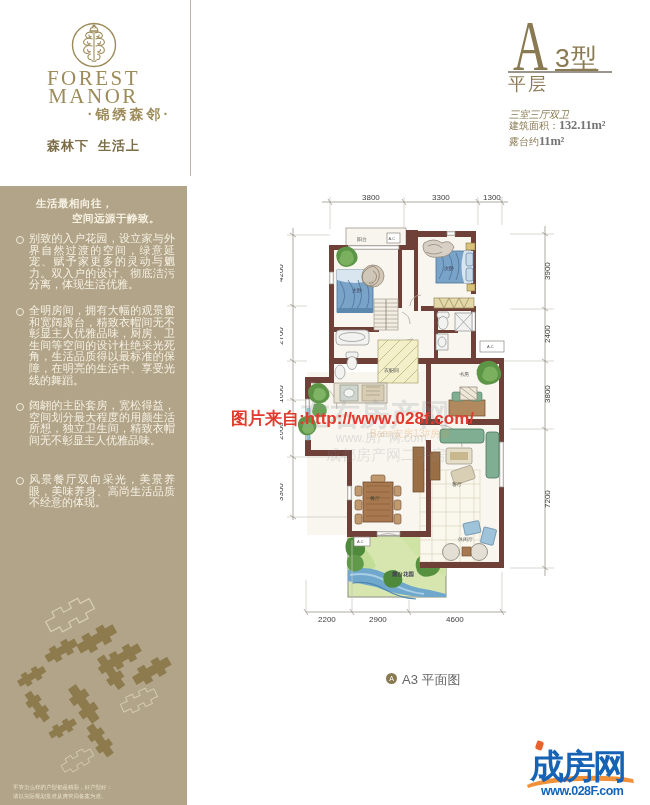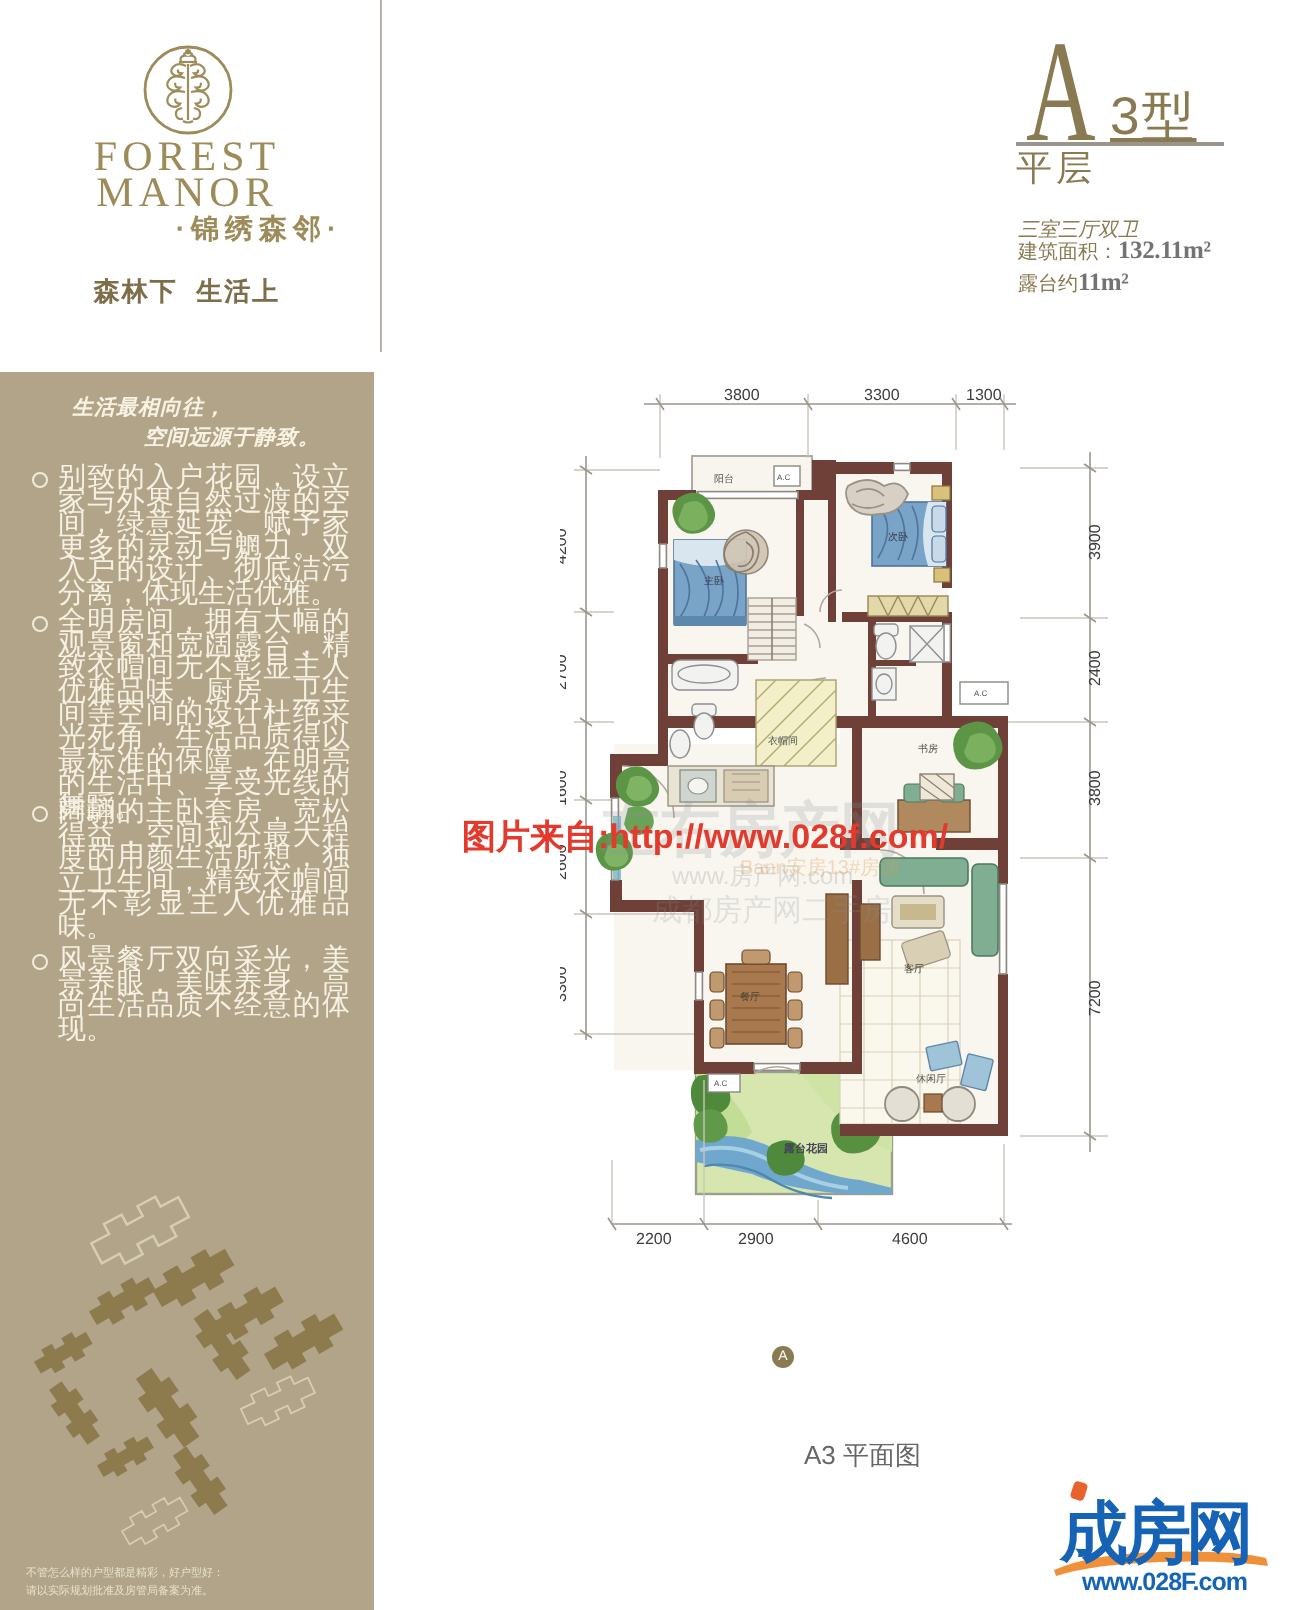--- a/index.html
+++ b/index.html
@@ -10,37 +10,37 @@
   #side-top{left:0;top:0;width:187px;height:186px;background:#ffffff;}
   #side-divider{left:190px;top:0;width:1px;height:176px;background:#b9b3a6;}
   #side-panel{left:0;top:186px;width:187px;height:619px;background:#b1a489;}
   #forest{left:0;top:69px;width:187px;text-align:center;
     font-family:"Liberation Serif",serif;font-size:21px;letter-spacing:2.5px;
     color:#9d8c5a;line-height:18px;}
   #jinxiu{left:0;top:106px;width:187px;text-align:center;font-size:14px;
     letter-spacing:3px;color:#9d8c5a;font-weight:bold;padding-left:36px;}
   #slogan{left:0;top:137px;width:187px;text-align:center;font-size:13px;
     letter-spacing:1px;color:#7d6d49;font-weight:bold;}
-  .script{color:#f8f2e2;font-family:"Liberation Serif",serif;font-style:italic;
+  .script{color:#f8f2e2;font-family:"Liberation Serif",serif;
     font-weight:bold;font-size:10.5px;letter-spacing:0.5px;}
-  .para{position:absolute;left:29px;width:146px;color:#f6f1e3;font-size:14px;
+  .para{position:absolute;left:29px;width:146px;color:#f6f1e3;font-size:11px;
     line-height:11.6px;text-align:justify;}
   .bullet{position:absolute;left:16px;width:6px;height:6px;border:1.6px solid #f2ecdb;
     border-radius:50%;background:transparent;}
   #tinytext{left:13px;top:783px;width:160px;color:#e9e2cb;font-size:5.5px;line-height:9px;}
   
   #bigA{left:513px;top:15px;font-family:"Liberation Serif",serif;font-size:72.5px;transform:scale(0.664,1);transform-origin:0 0;
     color:#8a7a52;line-height:62px;}
   #type3{left:555px;top:40px;font-size:26.5px;color:#8a7a52;letter-spacing:1px;text-decoration:underline;}
   #rule{left:508px;top:71px;width:104px;height:2px;background:#9a948a;}
   #pingceng{left:508px;top:72px;font-size:18px;color:#8a7a52;letter-spacing:2px;font-family:Liberation Serif, serif;}
   .spec{position:absolute;left:509px;color:#8a7a52;font-size:10px;}
   .specnum{font-family:"Liberation Serif",serif;font-weight:bold;color:#737373;font-size:12.5px;letter-spacing:-0.2px;}
   
-  #planlabel{left:402px;top:671px;font-size:13px;color:#666;margin-top:48px;}
+  #planlabel{left:402px;top:671px;font-size:13px;color:#666;}
   #planlabel-dot{left:386px;top:673px;width:11px;height:11px;border-radius:50%;
     background:#8a7a52;color:#fff;font-size:7px;text-align:center;line-height:11px;}
   
   #cfw{left:530px;top:744px;z-index:3;font-size:34px;font-weight:bold;color:#1663b5;
     letter-spacing:-2.5px;}
   #cfurl{left:541px;top:784px;z-index:3;font-size:12.5px;font-weight:bold;color:#1465b8;letter-spacing:-0.5px;}
   
   #redwm{left:231px;top:407px;font-size:17px;color:#e33a2e;font-weight:bold;}
 </style>
 </head>

